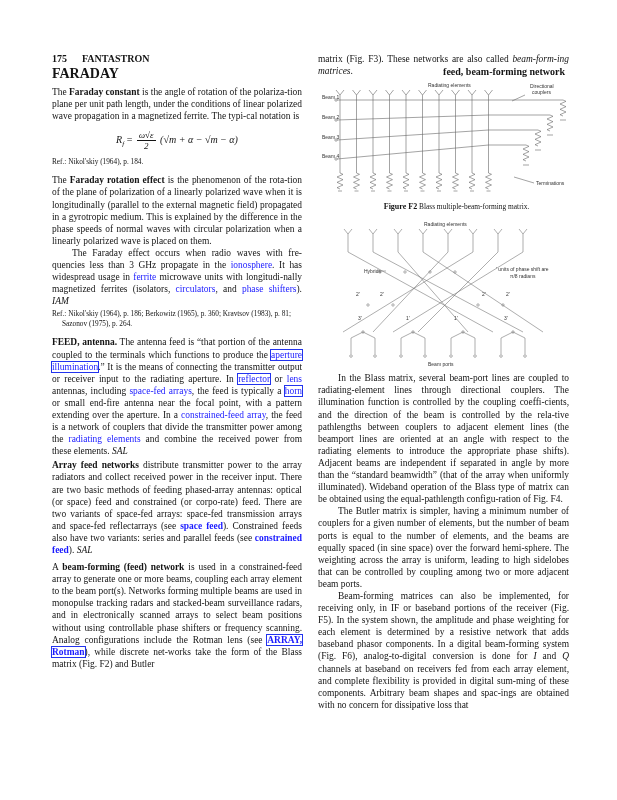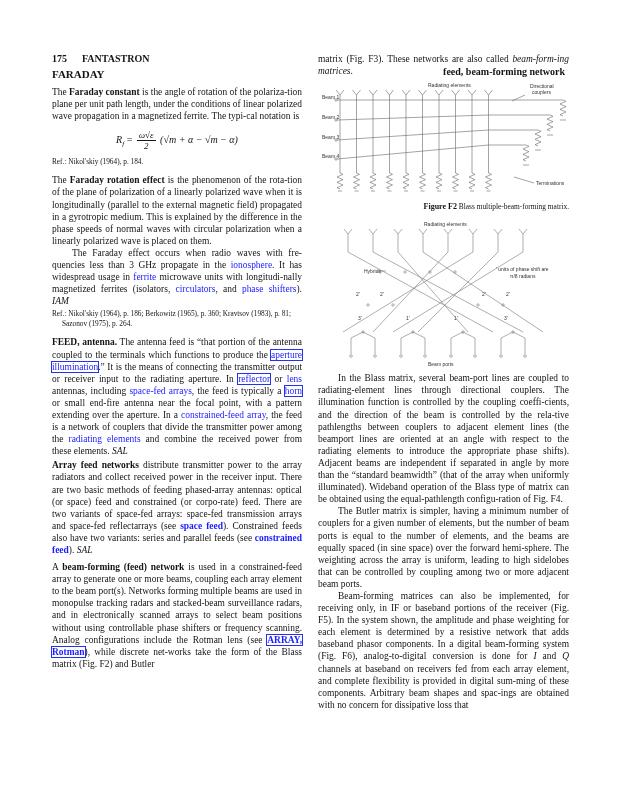--- a/index.html
+++ b/index.html
@@ -8,36 +8,36 @@
   .page { position: absolute; left: 0; top: 0; width: 617px; height: 800px; }
   .header { position: absolute; top: 34px; left: 52px; right: 52px; height: 14px;
             font-weight: bold; font-size: 10px; margin-top: 19px; }
   .header .pnum { position: absolute; left: 0; top: 0; }
   .header .sect { position: absolute; left: 30px; top: 0; }
   .header .running { position: absolute; right: 0; top: 13px; }
   .col { position: absolute; top: 68px; width: 250px; font-size: 9.45px; line-height: 12.1px;
          text-align: justify; hyphens: manual; }
   .col.left { left: 52px; }
   .col.right { left: 318px; width: 251px; top: 53px; }
-  .heading { font-weight: bold; font-size: 11px; margin: 0 0 6px 0; }
+  .heading { font-weight: bold; font-size: 14px; margin: 0 0 6px 0; }
   p { margin: 0 0 5px 0; }
   p.indent { text-indent: 20px; margin-bottom: 0; }
   p.ref { font-size: 7.3px; line-height: 10px; margin: 2px 0 7px 0; padding-left: 10px; text-indent: -10px; text-align: left; }
   b { font-weight: bold; }
   i { font-style: italic; }
   .lk { color: #1a1aff; }
   .lkb { color: #1a1aff; font-weight: bold; }
   .box { outline: 1px solid #2233ee; outline-offset: 0; }
   .eq { text-align: center; margin: 8px 0 6px 0; font-style: italic; font-size: 10px; }
   .eq .frac { display: inline-block; vertical-align: middle; font-size: 9px; line-height: 10px; margin: 0 2px; }
   .eq .frac .num { display: block; border-bottom: 1px solid #141414; padding: 0 2px; }
   .eq .frac .den { display: block; }
   .figure { position: relative; margin: 4px 0 4px 0; }
   .figure svg { display: block; }
-  .caption { font-size: 7.4px; margin: 2px 0 7px 26px; text-align: right; }
+  .caption { font-size: 7.4px; margin: 2px 0 7px 26px; text-align: center; }
   .caption b { font-size: 8px; }
   .fig-text { font-family: "Liberation Sans", "DejaVu Sans", sans-serif; font-size: 5px; fill: #333; }
 </style>
 </head>
 <body>
 
 <div class="page">
 
   <div class="header">
     <span class="pnum">175</span>

